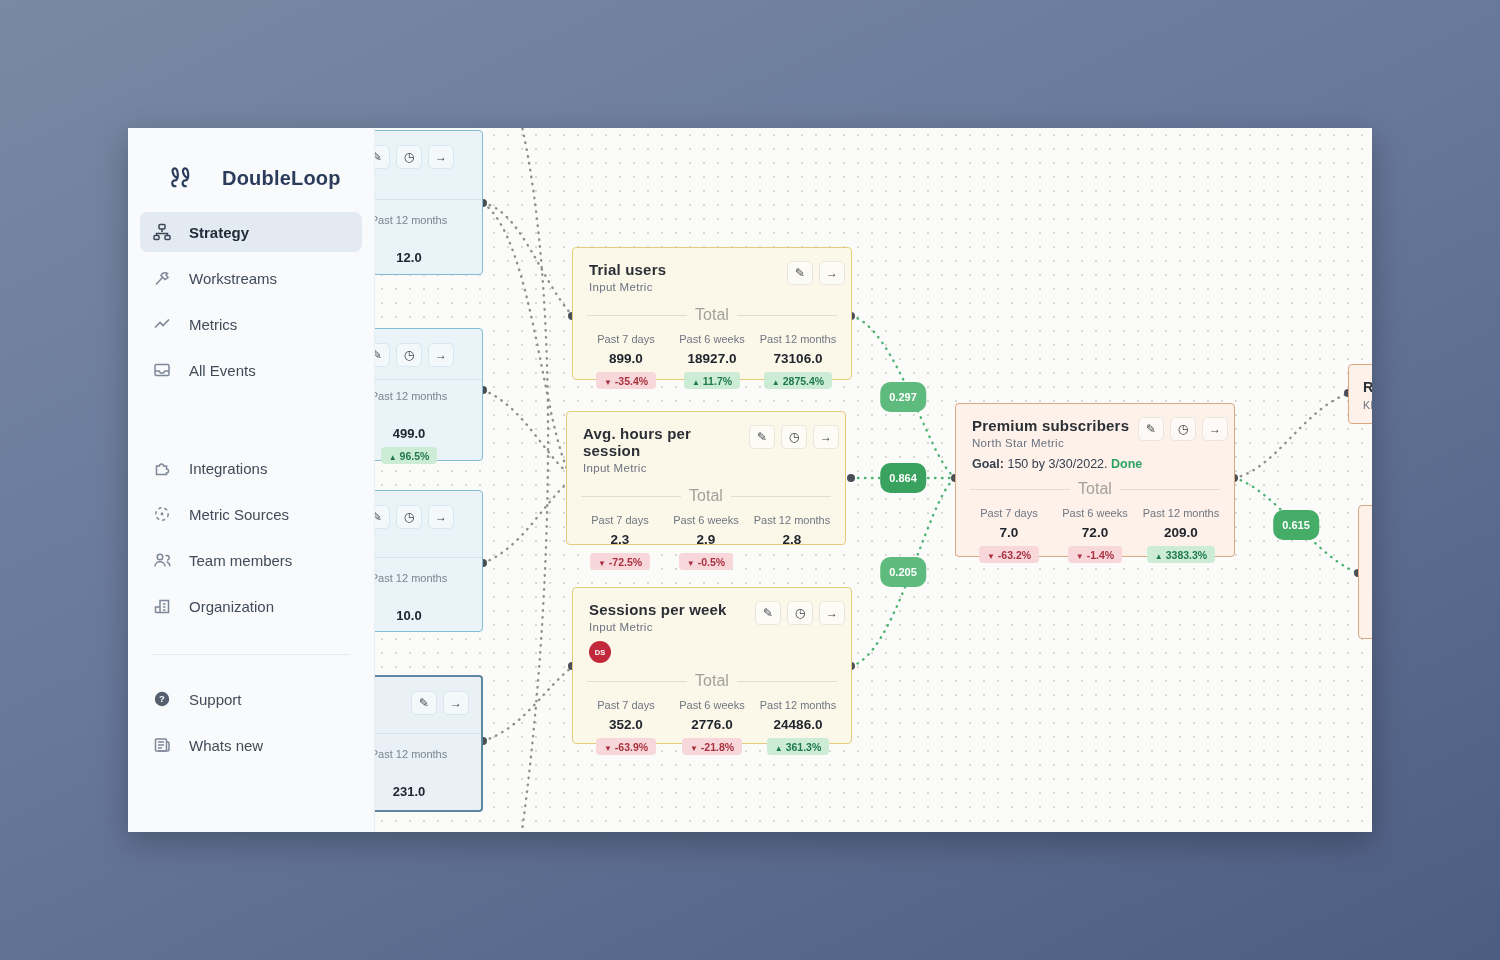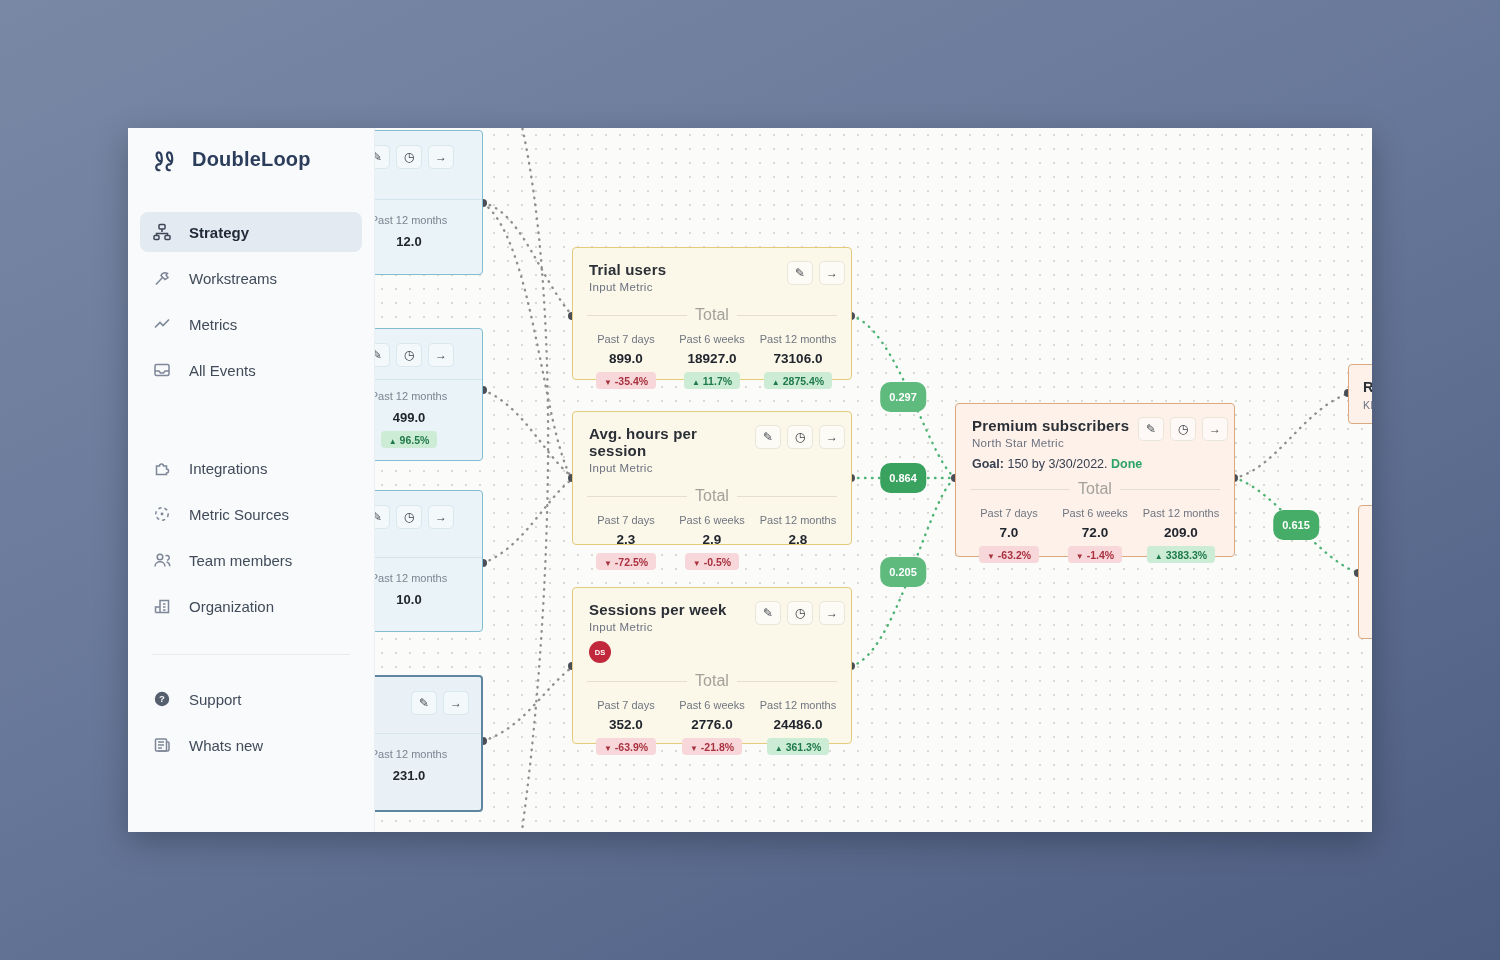--- a/index.html
+++ b/index.html
@@ -6,21 +6,21 @@
   html,body { width:1500px; height:960px; overflow:hidden;
     font-family:"Liberation Sans","DejaVu Sans",sans-serif; }
   body { background:linear-gradient(155deg,#7988a4 0%,#68789a 45%,#4d5d82 100%); position:relative; }
 
   .app { position:absolute; left:128px; top:128px; width:1244px; height:704px;
     display:flex; background:#fbfbf9; box-shadow:0 10px 30px rgba(0,0,0,.25); }
 
   
   .sidebar { width:247px; min-width:247px; background:#f8fafb; border-right:1px solid #eceff2;
     padding-top:20px; display:flex; flex-direction:column; }
-  .logo-row { display:flex; align-items:flex-start; gap:10px; padding:0 0 0 24px; height:42px; margin-bottom:22px; }
+  .logo-row { display:flex; align-items:flex-end; gap:24px; padding:0 0 0 24px; height:42px; margin-bottom:22px;margin-left:16px; }
   .logo-mark { width:30px; height:26px; }
   .logo-text { font-size:20px; font-weight:bold; color:#2c3d5c; letter-spacing:.2px; }
   .nav { display:flex; flex-direction:column; padding:0 12px; }
   .nav-item { display:flex; align-items:center; gap:17px; height:40px; margin-bottom:6px;
     padding:0 12px; border-radius:8px; color:#414b5a; font-size:15px; cursor:pointer; }
   .nav-item .ic { width:20px; height:20px; display:flex; align-items:center; justify-content:center; }
   .nav-item svg { stroke:#7d8798; }
   .nav-item.active { background:#e4eaf1; color:#1f2937; font-weight:600; }
   .nav-item.active svg { stroke:#3c4657; }
   .nav-gap { height:52px; }
@@ -79,21 +79,21 @@
   .delta.up { background:#cdecd6; color:#1f7a49; }
   .delta .tri { font-size:8px; margin-right:3px; }
 
   
   .pcard { position:absolute; left:-40px; width:148px; border-radius:4px; }
   .pcard .btn-row { justify-content:center; padding-top:14px; }
   .pcard .head-space { height:58px; }
   .pcard .pdiv { height:1px; background:#d4e4ec; margin:0; }
   .pcard .pbody { text-align:center; padding:14px 4px 10px 4px; }
   .pcard .col-label { color:#7b8490; }
-  .pcard .col-value { font-size:13px; margin-top:8px; }
+  .pcard .col-value { font-size:13px; margin-top:24px; }
 
   
   .rcard-title { font-size:14.5px; font-weight:bold; color:#2b2f36; padding:14px 0 0 14px; }
   .rcard-sub { font-size:10.5px; color:#6b7280; padding:4px 0 0 14px; letter-spacing:.4px; }
 </style>
 </head>
 <body>
 
 <div class="app">
 
@@ -353,21 +353,21 @@
           <span class="delta up"><span class="tri">▲</span><span>11.7%</span></span>
         </div>
         <div>
           <div class="col-label">Past 12 months</div>
           <div class="col-value">73106.0</div>
           <span class="delta up"><span class="tri">▲</span><span>2875.4%</span></span>
         </div>
       </div>
     </div>
 
-    <div class="card yellow" style="left:197px; top:283px; width:280px; height:134px;">
+    <div class="card yellow" style="left:191px; top:283px; width:280px; height:134px;">
       <div class="card-head">
         <div>
           <div class="card-title">Avg. hours per session</div>
           <div class="card-sub">Input Metric</div>
         </div>
         <div class="btn-row">
           <span class="icon-btn">
               <span>✎</span>
             </span>
           <span class="icon-btn">

